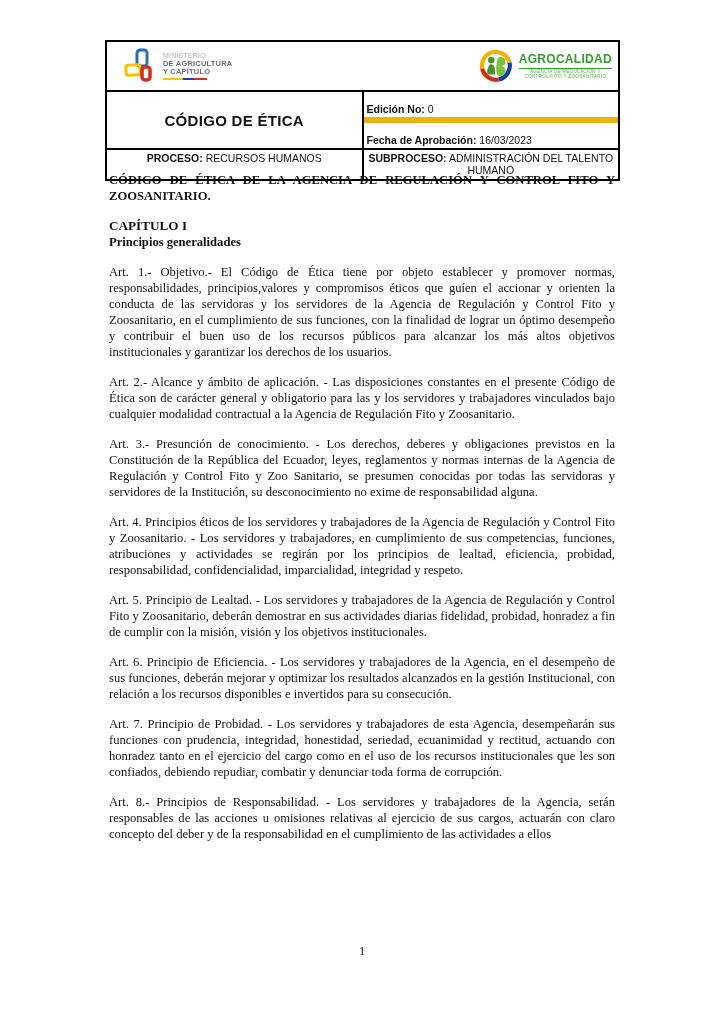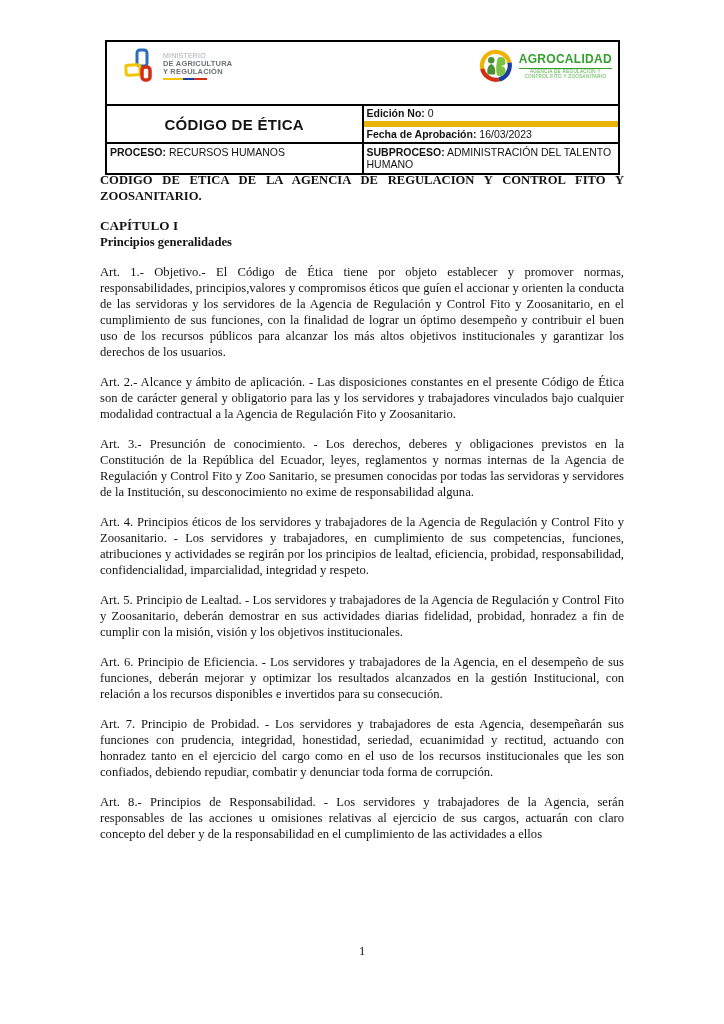--- a/index.html
+++ b/index.html
@@ -14,49 +14,49 @@
   .page{position:absolute;inset:0;}
 
   
   .header-table{
     position:absolute;left:105px;top:40px;width:515px;
     border-collapse:collapse;table-layout:fixed;
     font-family:"Liberation Sans", sans-serif;
   }
   .header-table td{border:2px solid #000;padding:0;vertical-align:top;}
   .logo-cell{height:46px;}
-  .logos{display:flex;justify-content:space-between;align-items:center;height:46px;padding:1px 4px 15px 16px;}
+  .logos{display:flex;justify-content:space-between;align-items:center;height:46px;padding:1px 4px 1px 16px;}
   .ministry{display:flex;align-items:center;gap:4px;}
   .ministry-text{line-height:1.05;}
   .m1{font-size:7px;color:#a9adb3;letter-spacing:.2px;}
   .m2,.m3{font-size:7.5px;font-weight:bold;color:#6a6f75;letter-spacing:.2px;}
   .flag-line{margin-top:2px;width:44px;height:2px;background:linear-gradient(90deg,#f5c400 0 45%,#1b3f9e 45% 70%,#d42e12 70% 100%);}
   .agro{display:flex;align-items:center;gap:4px;padding-right:2px;}
   .agro-text{line-height:1.1;}
   .a1{font-size:12px;font-weight:bold;color:#33a02c;letter-spacing:.3px;border-bottom:1.5px solid #33a02c;padding-bottom:1px;}
   .a2,.a3{font-size:4.6px;color:#4caf3e;letter-spacing:.3px;text-align:center;}
 
   .title-cell{
     width:338px;text-align:center;vertical-align:middle!important;
     font-family:Liberation Sans, sans-serif;font-weight:bold;font-size:15px;
     letter-spacing:.3px;height:34px;
   }
   .meta-cell{width:177px;}
-  .meta-row{font-size:10.5px;padding:1px 3px 2px;}
+  .meta-row{font-size:10.5px;padding:11px 3px 2px;}
   .meta-row + .meta-row{border-top:6px solid #eab308;}
   .meta-row b{font-weight:bold;}
-  .proc-cell{font-size:10.5px;padding:2px 3px 3px!important;height:24px;}
+  .proc-cell{font-size:10.5px;padding:2px 3px 3px!important;height:24px;text-align:center;}
   .proc-cell b{font-weight:bold;}
 
   
   .doc-body{
     position:absolute;left:100px;top:172px;width:524px;
     font-size:12.6px;line-height:16px;text-align:justify;
   }
-  .doc-body p{margin:0 0 14px;}
+  .doc-body p{margin:0 9px 14px;}
   .main-title{font-weight:bold;}
   .chapter{font-weight:bold;}
   .chapter .ch-title{display:block;font-size:13.2px;}
   .chapter .ch-sub{display:block;}
   .art b{font-weight:normal;}
 
   .page-number{
     position:absolute;left:0;right:0;top:944px;
     text-align:center;font-size:12.5px;
   }
@@ -73,21 +73,21 @@
         <div class="logos">
           <div class="ministry">
             <svg width="36" height="36" viewBox="0 0 36 36">
               <rect x="14" y="2" width="10" height="16" rx="3" fill="none" stroke="#2a6ebb" stroke-width="3"></rect>
               <rect x="3" y="17" width="14" height="10" rx="2" fill="none" stroke="#f5c400" stroke-width="3" transform="rotate(-4 10 22)"></rect>
               <rect x="19" y="19" width="8" height="13" rx="3" fill="none" stroke="#d42e12" stroke-width="3.5"></rect>
             </svg>
             <div class="ministry-text">
               <div class="m1">MINISTERIO</div>
               <div class="m2">DE AGRICULTURA</div>
-              <div class="m3">Y REGULACIÓN</div>
+              <div class="m3">Y CAPÍTULO</div>
               <div class="flag-line"></div>
             </div>
           </div>
           <div class="agro">
             <svg width="38" height="38" viewBox="0 0 40 40">
               <circle cx="20" cy="20" r="15" fill="#ffffff"></circle>
               <path d="M5.5,23 A15,15 0 0 1 17,5.3" stroke="#f0b400" stroke-width="4.5" fill="none"></path>
               <path d="M17,5.3 A15,15 0 0 1 34.2,16.5" stroke="#f0b400" stroke-width="4.5" fill="none"></path>
               <path d="M34.2,16.5 A15,15 0 0 1 23,34.2" stroke="#1b3f9e" stroke-width="4.5" fill="none"></path>
               <path d="M23,34.2 A15,15 0 0 1 5.5,23" stroke="#d42e12" stroke-width="4.5" fill="none"></path>

